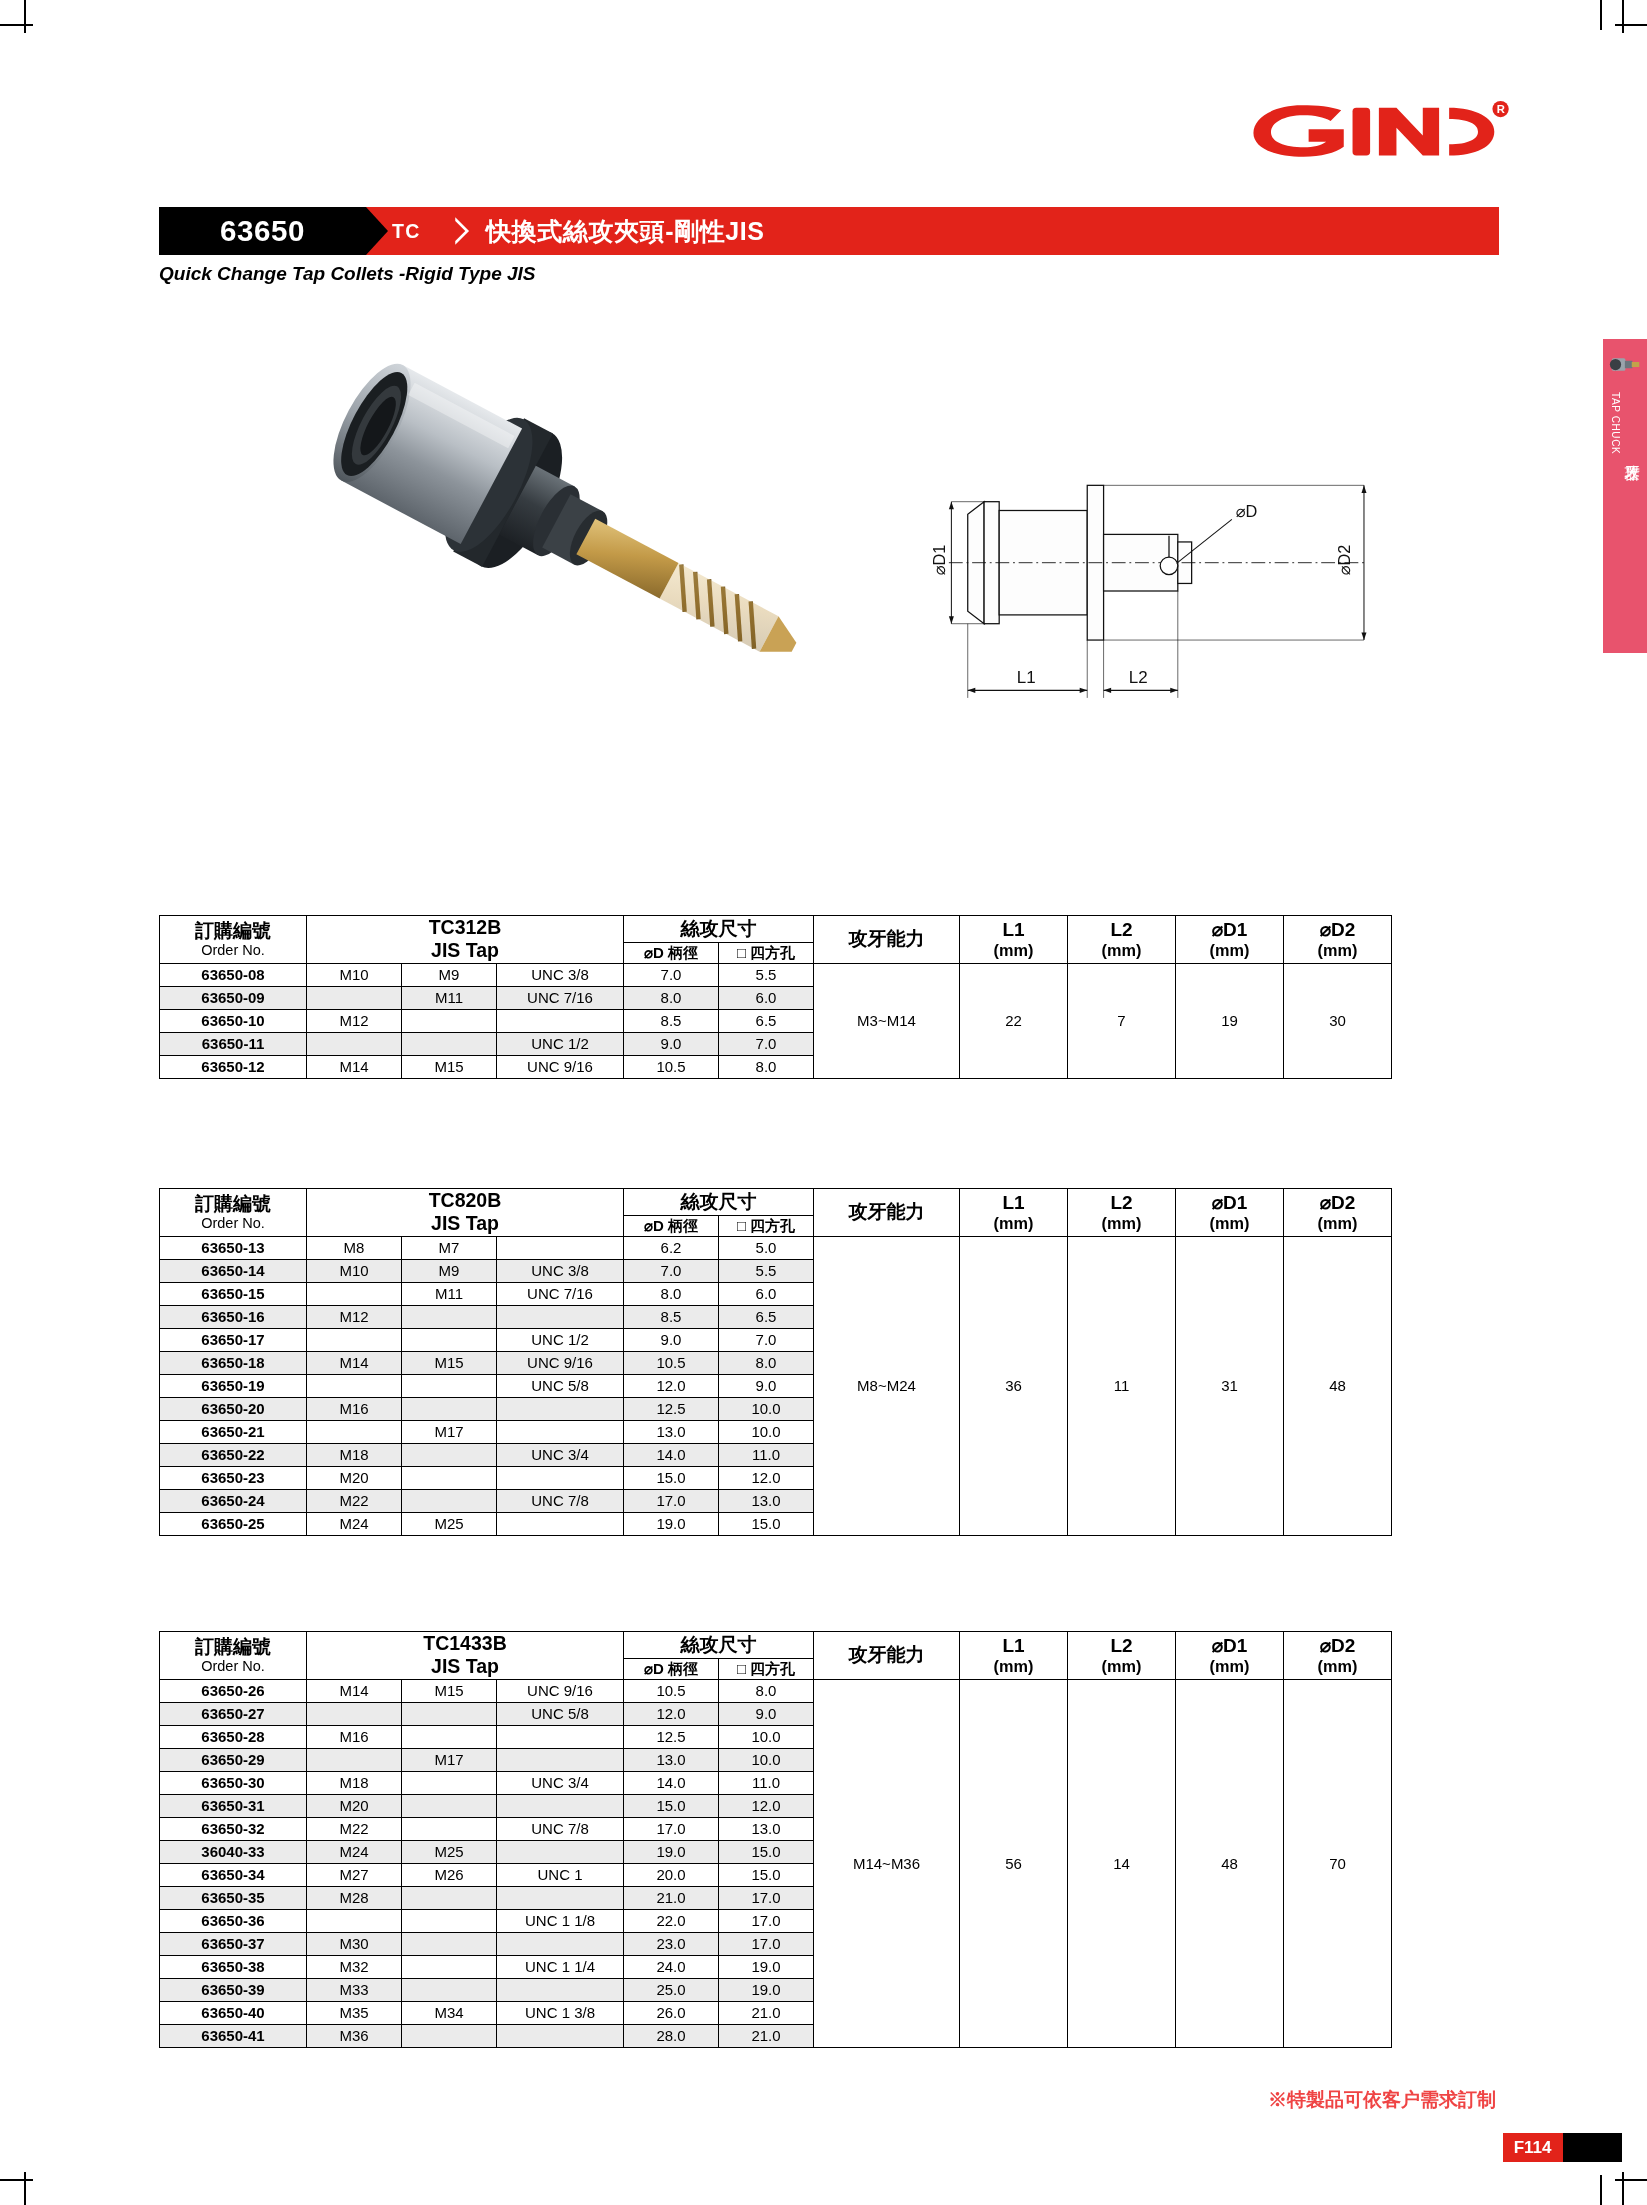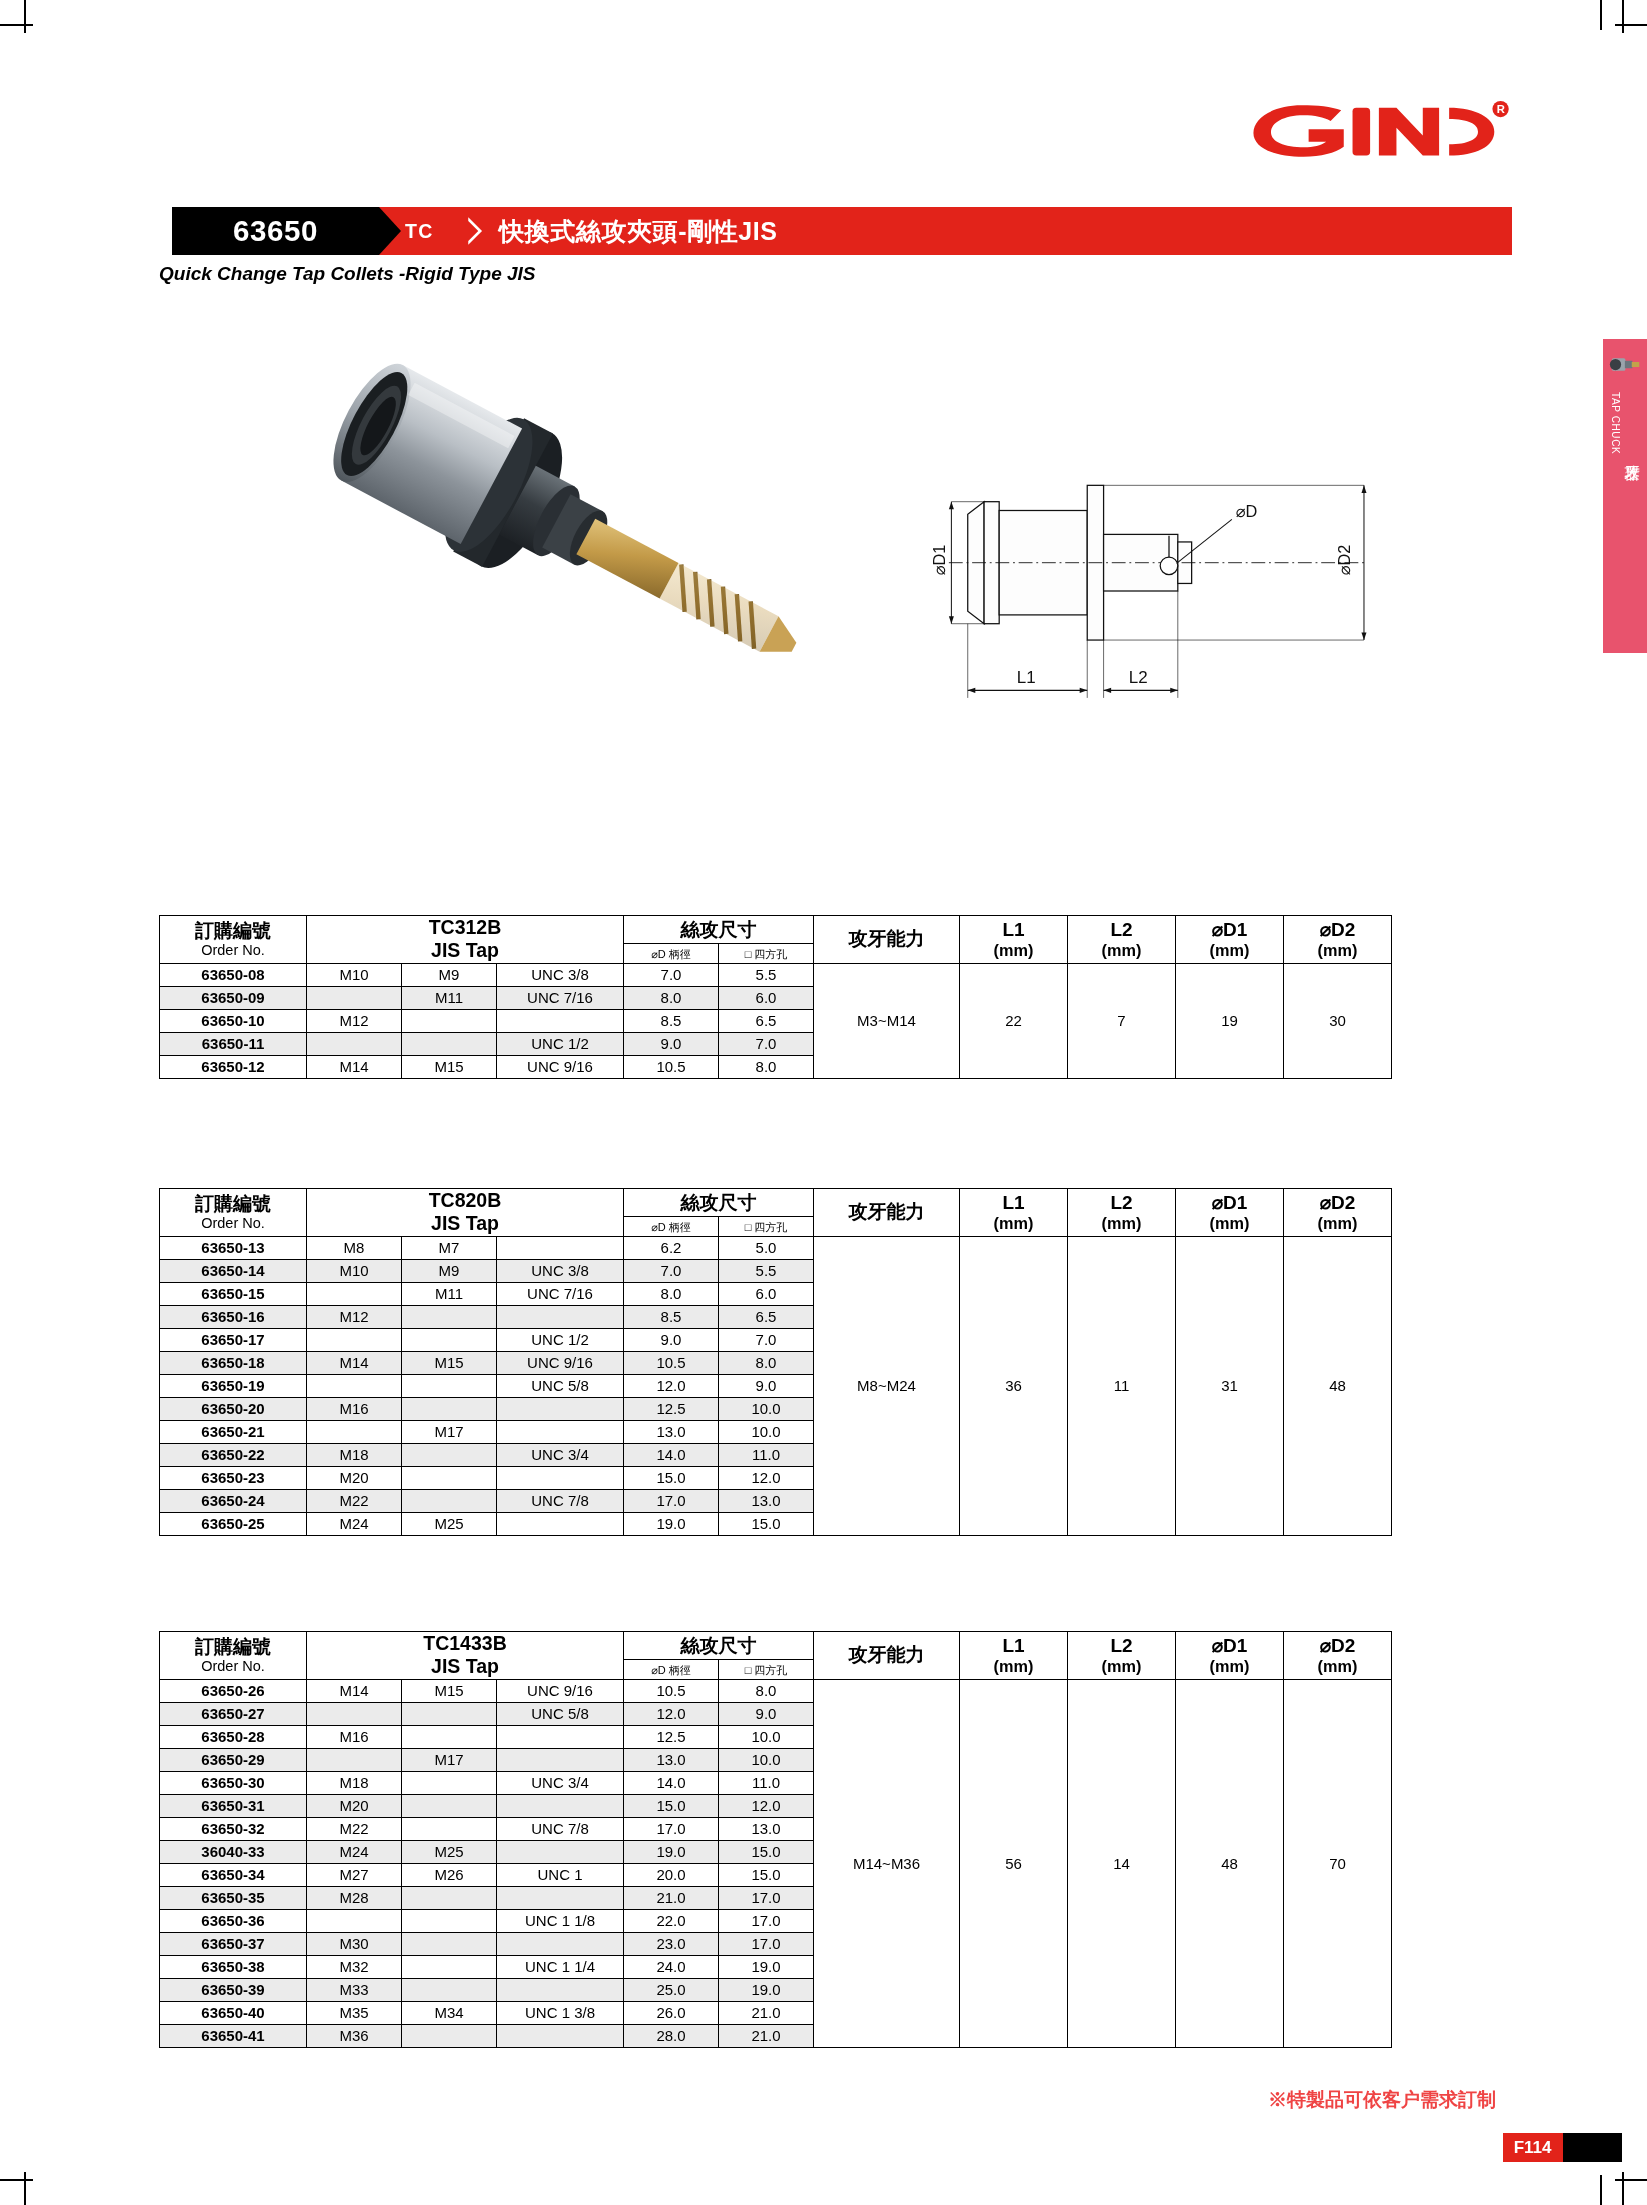--- a/index.html
+++ b/index.html
@@ -38,21 +38,21 @@
     left: 1242px;
     top: 94px;
     width: 270px;
     height: 69px;
   }
   .logo svg { display: block; }
 
   
   .header-bar {
     position: absolute;
-    left: 172px;
+    left: 159px;
     top: 207px;
     width: 1341px;
     height: 48px;
   }
   .hb-black {
     position: absolute;
     left: 0; top: 0;
     width: 207px; height: 48px;
     background: #000;
   }
@@ -205,21 +205,21 @@
 
   th.hdr {
     font-weight: bold;
     background: #fff;
   }
   .hdr-order-cn { font-size: 19px; font-weight: bold; display: block; line-height: 1.15; }
   .hdr-order-en { font-size: 14.5px; font-weight: normal; display: block; line-height: 1.15; }
   .hdr-jis-1 { font-size: 19.5px; font-weight: bold; display: block; line-height: 1.2; }
   .hdr-jis-2 { font-size: 19.5px; font-weight: bold; display: block; line-height: 1.2; }
   .hdr-size-cn { font-size: 19px; font-weight: bold; }
-  .hdr-sub { font-size: 11px; font-weight: normal; }
+  .hdr-sub { font-size: 15px; font-weight: bold; }
   .hdr-cap { font-size: 19px; font-weight: bold; margin-top: 42px; }
   .hdr-dim-1 { font-size: 19px; font-weight: bold; display: block; line-height: 1.15; }
   .hdr-dim-2 { font-size: 16.3px; font-weight: bold; display: block; line-height: 1.15; }
 
   .note {
     position: absolute;
     left: 742px;
     top: 2087px;
     width: 754px;
     text-align: right;

